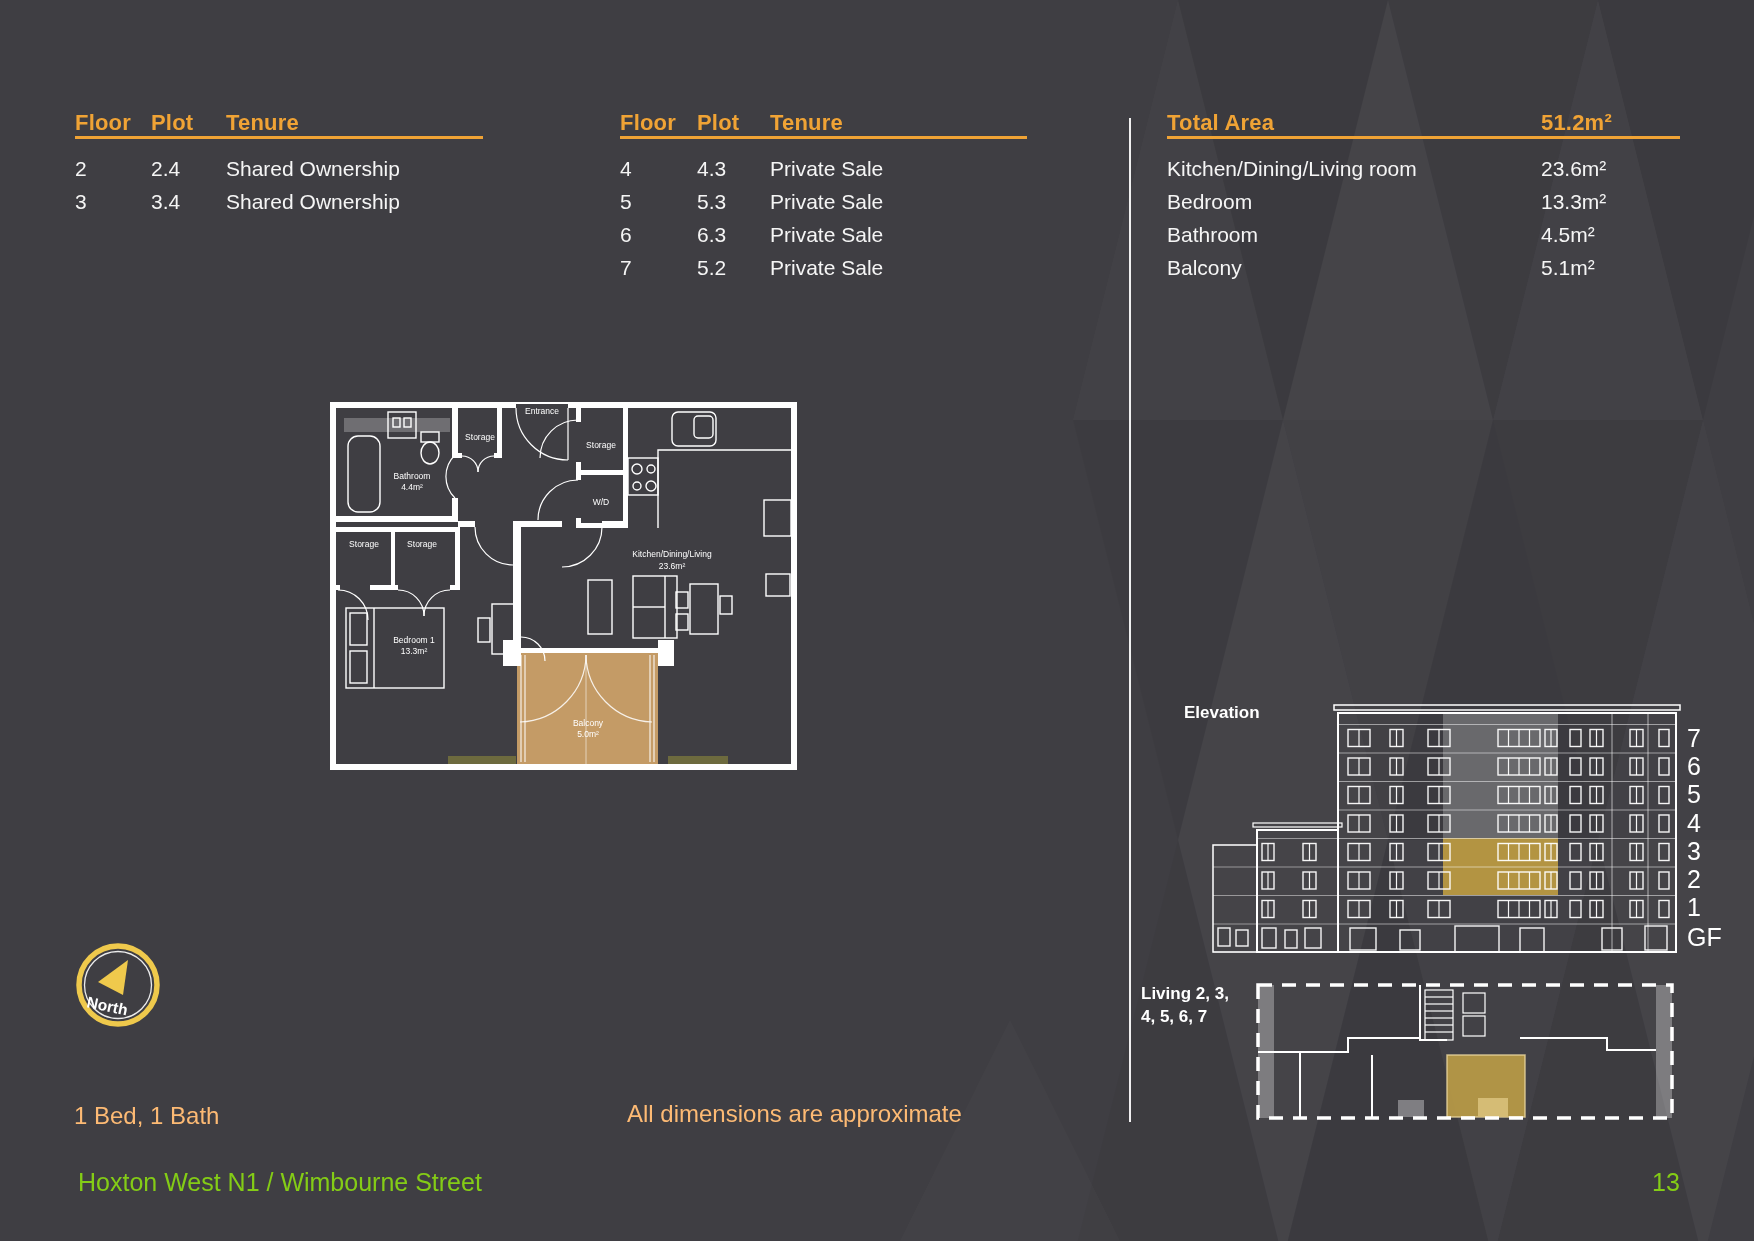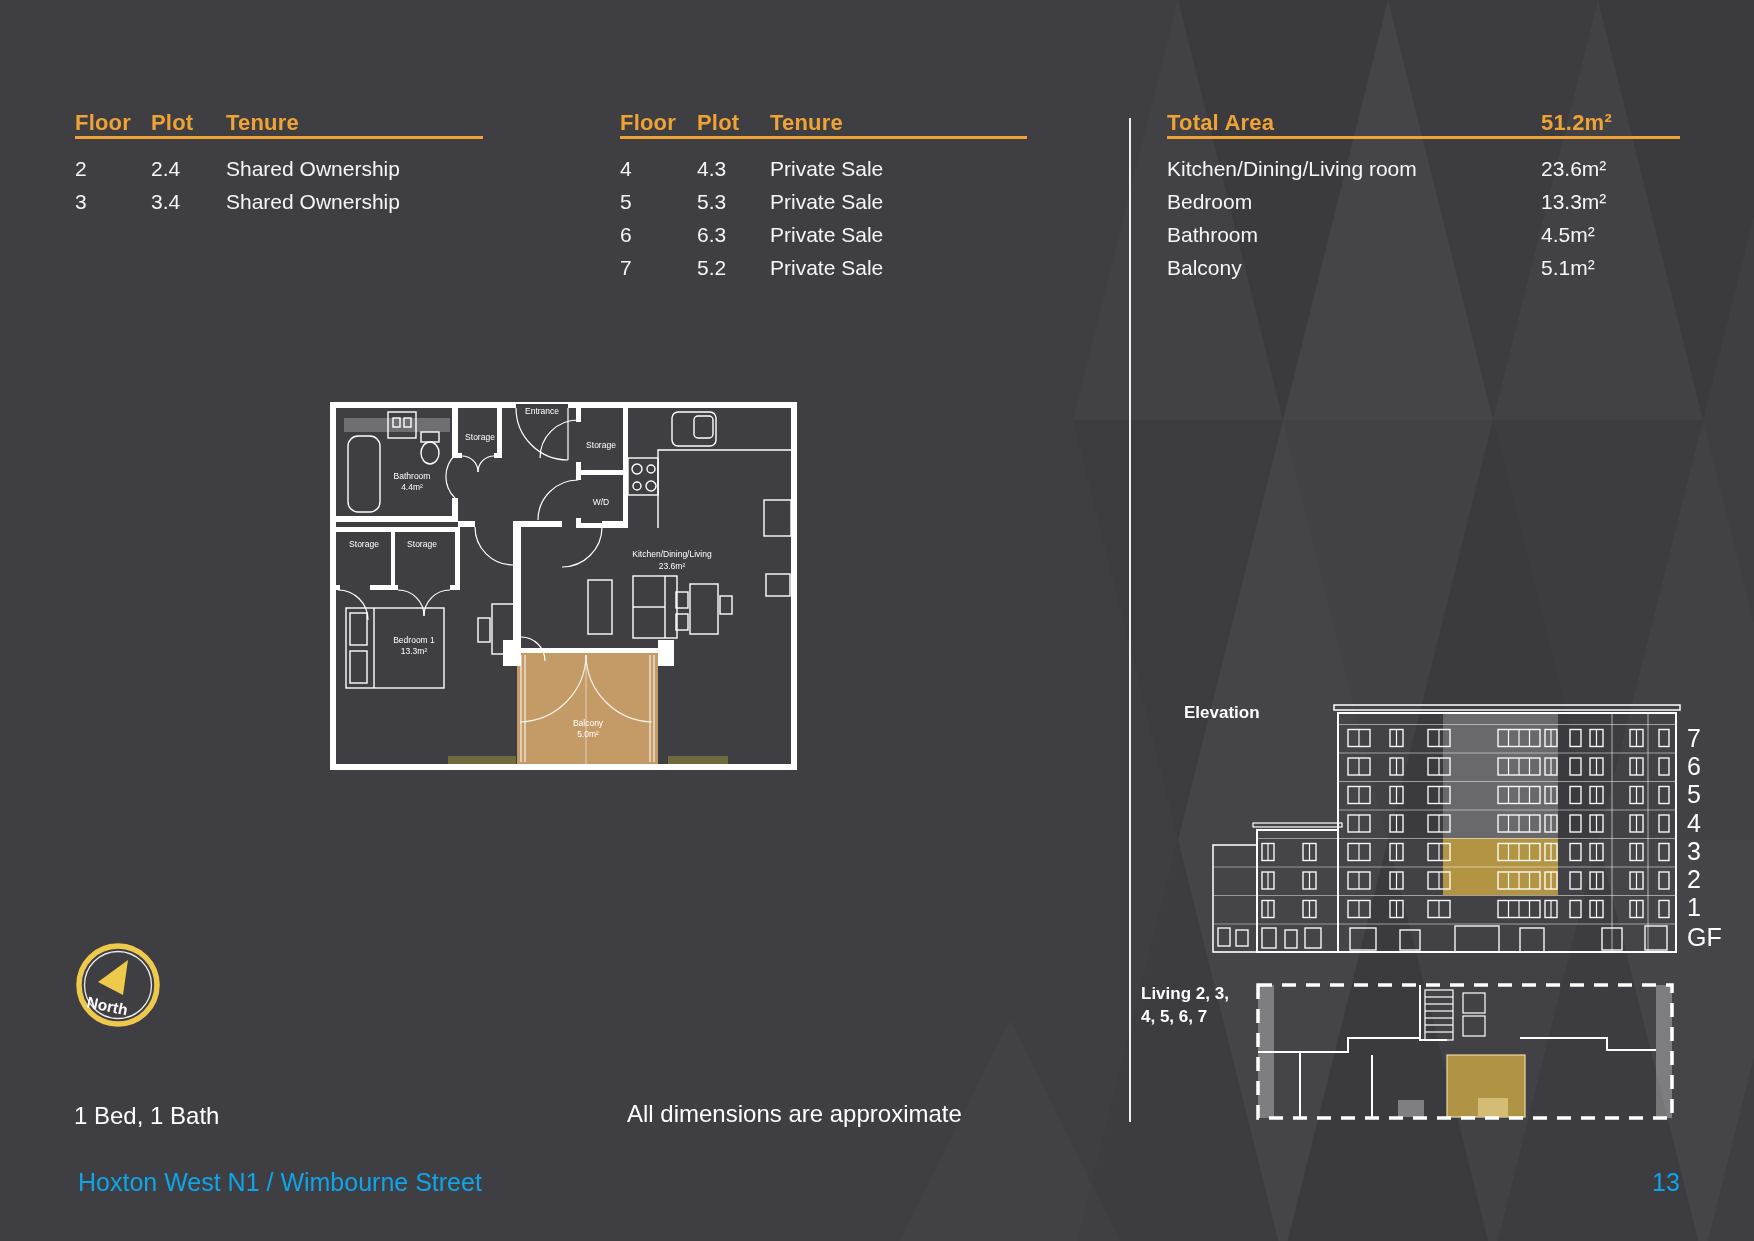--- a/index.html
+++ b/index.html
@@ -21,24 +21,24 @@
   .t1 .tbl-head, .t1 .tbl-row { grid-template-columns:76px 75px 1fr; }
   .t2 { left:620px; width:407px; }
   .t2 .tbl-head, .t2 .tbl-row { grid-template-columns:77px 73px 1fr; }
   .t3 { left:1167px; width:513px; }
   .t3 .tbl-head, .t3 .tbl-row { grid-template-columns:374px 1fr; }
 
   .label-bold { position:absolute; color:#FFF; font-weight:bold; font-size:17px; z-index:3; }
   .elev-label { left:1140px; top:703px;margin-left:44px; }
   .keyplan-label { left:1141px; top:982px; line-height:23px; }
 
-  .plain-text { position:absolute; color:#ffffff; font-size:24px; z-index:3; }
+  .plain-text { position:absolute; color:#fdba74; font-size:24px; z-index:3; }
   .bed-bath { left:74px; top:1102px; }
   .disclaimer { left:617px; top:1100px;margin-left:10px; }
-  .footer-text { position:absolute; top:1168px; color:#0ea5e9; font-size:25px; z-index:3; }
+  .footer-text { position:absolute; top:1168px; color:#84cc16; font-size:25px; z-index:3; }
   .footer-project { left:78px; }
   .footer-page { left:1652px; }
 
   .abs-svg { position:absolute; z-index:2; }
 </style>
 </head>
 <body>
 <div class="stage">
 
 <svg class="bg-pattern" width="1754" height="1241" viewBox="0 0 1754 1241">

